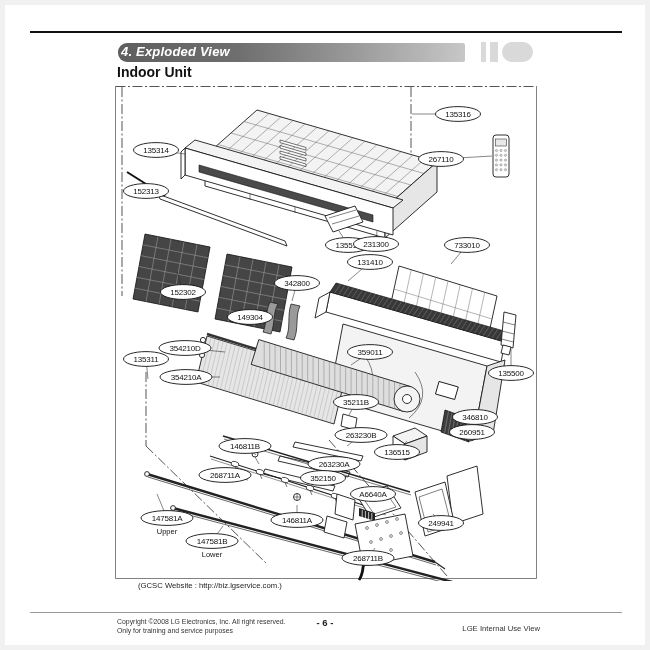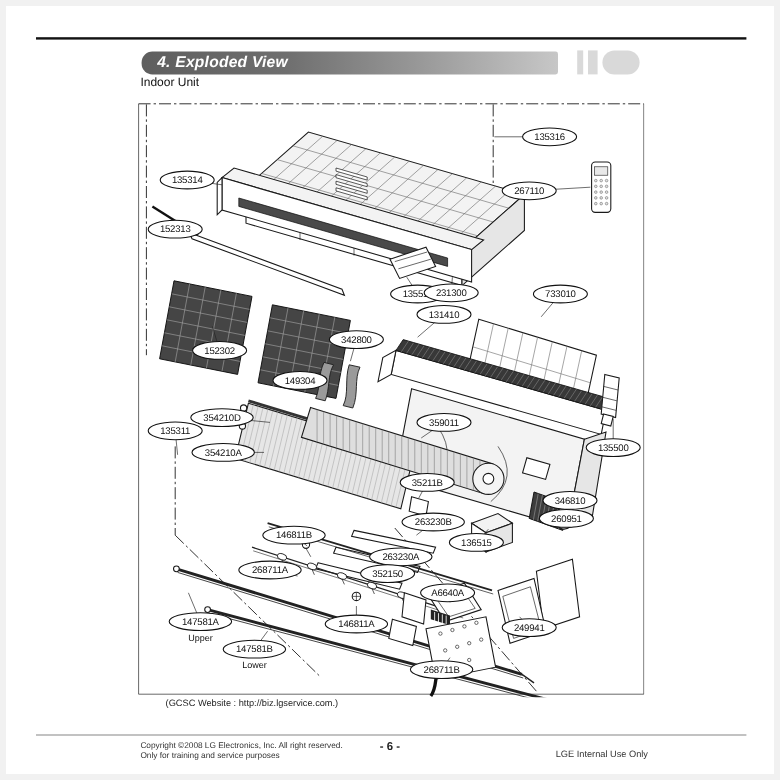--- a/index.html
+++ b/index.html
@@ -2,28 +2,28 @@
 <html><head>
 <meta charset="utf-8">
 <style>
   html,body{margin:0;padding:0;}
   body{width:650px;height:650px;position:relative;background:#ffffff;
        font-family:"Liberation Sans",sans-serif;color:#111;overflow:hidden;}
   .page-edge{position:absolute;inset:0;border:5px solid #f1f1f1;pointer-events:none;z-index:50;}
   .page-edge-line{position:absolute;inset:4px;border:1px solid #dedede;pointer-events:none;z-index:49;}
   .top-rule{position:absolute;left:30px;right:28px;top:31px;height:2.4px;background:#121212;}
   .header-bar{position:absolute;left:118px;top:43px;width:347px;height:19px;
-      border-radius:9px 2px 2px 9px;box-sizing:border-box;padding-left:13px;
+      border-radius:9px 2px 2px 9px;box-sizing:border-box;padding-left:3px;
       background:linear-gradient(90deg,#5e5e5e 0%,#6f6f6f 35%,#9a9a9a 68%,#c7c7c7 100%);
       color:#ffffff;font-style:italic;font-weight:bold;font-size:13px;line-height:18px;letter-spacing:.2px;}
   .deco{position:absolute;top:42px;height:20px;background:#d9d9d9;}
   #deco-a{left:481px;width:5px;}
   #deco-b{left:490px;width:8px;}
   #deco-c{left:502px;width:31px;border-radius:10px;}
-  .section-heading{position:absolute;left:117px;top:64px;font-size:10px;font-weight:normal;}
+  .section-heading{position:absolute;left:117px;top:64px;font-size:14px;font-weight:bold;}
   #diagram{position:absolute;left:115px;top:84px;width:422px;height:497px;}
   .note{position:absolute;left:117px;top:581px;font-size:7.7px;line-height:10.3px;color:#222;width:430px;}
   .note .ind{padding-left:21px;}
   .foot-rule{position:absolute;left:30px;right:28px;top:612px;height:1px;background:#9a9a9a;}
   .f-left{position:absolute;left:117px;top:617px;font-size:6.9px;line-height:9.2px;color:#333;}
   .f-center{position:absolute;left:295px;top:617px;width:60px;text-align:center;font-size:9.5px;font-weight:bold;color:#222;}
   .f-right{position:absolute;right:110px;top:624px;font-size:7.7px;color:#333;}
   .lnt{fill:none;stroke:#1a1a1a;stroke-width:0.55;}
   .wh{fill:#ffffff;stroke:#1a1a1a;stroke-width:0.9;}
   .lt{fill:#f3f3f3;stroke:#1a1a1a;stroke-width:0.9;}
@@ -580,13 +580,13 @@
 <div class="note">
   <div class="ind">(GCSC Website : http://biz.lgservice.com.)</div>
 </div>
 
 <div class="foot-rule"></div>
 <div class="f-left">
   <div>Copyright ©2008 LG Electronics, Inc. All right reserved.</div>
   <div>Only for training and service purposes</div>
 </div>
 <div class="f-center">- 6 -</div>
-<div class="f-right">LGE Internal Use Only</div>
+<div class="f-right">LGE Internal Use View</div>
 
 </body></html>

